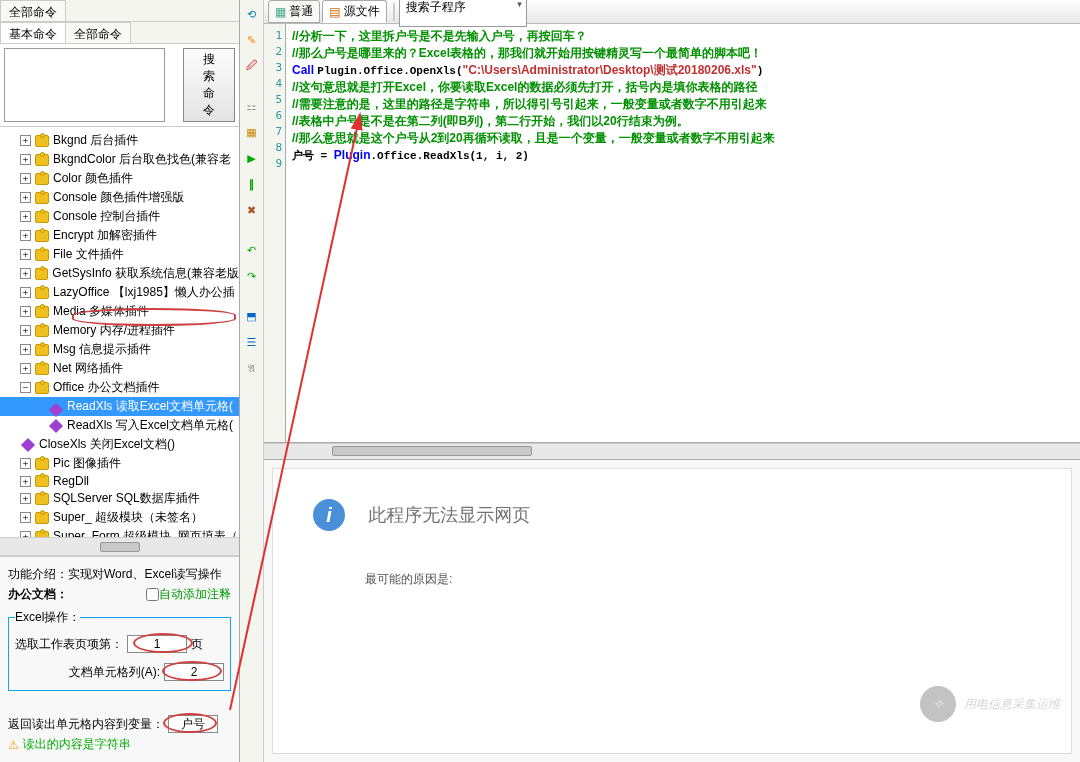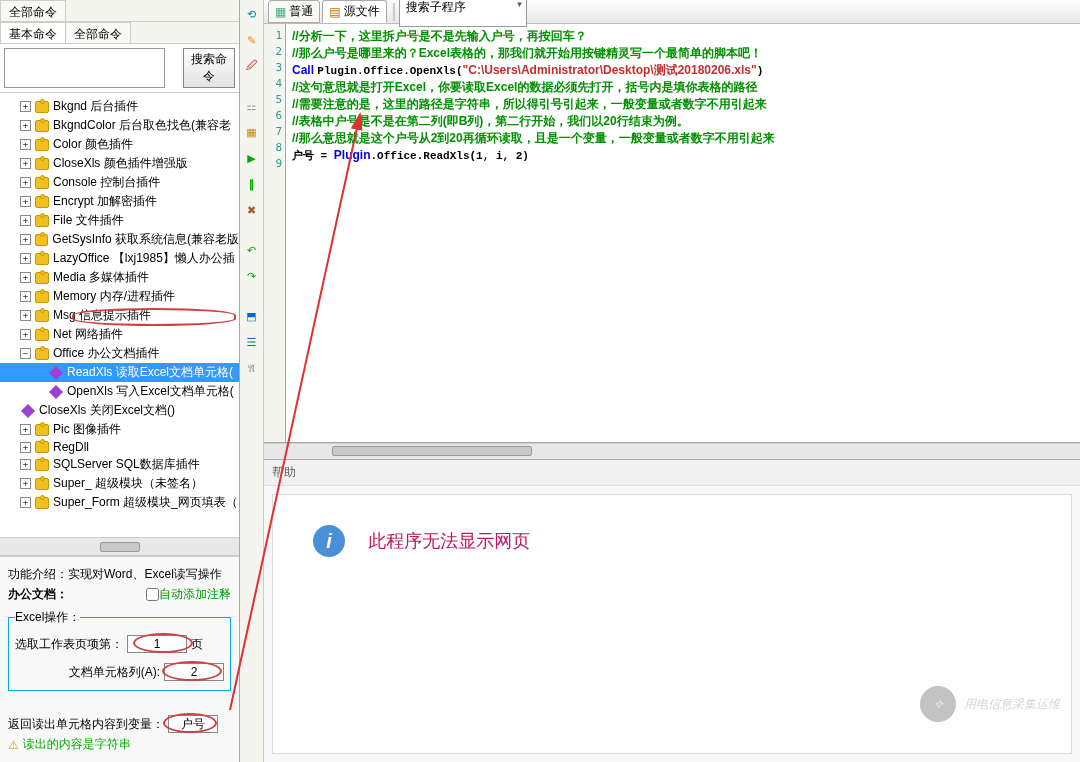--- a/index.html
+++ b/index.html
@@ -4,21 +4,21 @@
 <style>
 * { margin:0; padding:0; box-sizing:border-box; font-family:"Microsoft YaHei","SimSun",sans-serif; font-size:12px; }
 body { background:#f0f0f0; width:1080px; height:762px; overflow:hidden; position:relative; }
 .container { display:flex; height:100%; }
 .left-panel { width:240px; background:#fff; border-right:1px solid #aaa; display:flex; flex-direction:column; }
 .tab-row { display:flex; border-bottom:1px solid #ccc; background:#f5f5f0; height:22px; }
 .tab { padding:3px 8px; border:1px solid #ccc; background:#f8f8f5; cursor:pointer; border-bottom:none; margin-right:-1px;}
 .tab.active { background:#fff; }
 .search-bar { display:flex; padding:4px; border-bottom:1px solid #ccc; }
 .search-bar input { flex:1; border:1px solid #999; padding:2px; }
-.search-bar button { border:1px solid #888; background:linear-gradient(#fdfdfd,#e3e3e3); padding:2px 4px; margin-left:18px; cursor:pointer; }
+.search-bar button { border:1px solid #888; background:linear-gradient(#fdfdfd,#e3e3e3); padding:2px 16px; margin-left:18px; cursor:pointer; }
 .tree { flex:1; overflow:auto; padding:4px 0; background:#fff; }
 .tree-item { display:flex; align-items:center; padding:1px 0 1px 6px; cursor:pointer; white-space:nowrap; }
 .expander { width:11px; height:11px; border:1px solid #888; display:inline-flex; align-items:center; justify-content:center; font-size:9px; margin-right:4px; color:#333; font-family:monospace; line-height:1;}
 .icon-puzzle { display:inline-block; width:14px; height:12px; background:#f0c020; border:1px solid #c89800; border-radius:2px; margin-right:4px; position:relative;}
 .icon-puzzle::after{content:"";position:absolute;width:3px;height:3px;background:#f0c020;border:1px solid #c89800;border-radius:50%;top:-3px;left:4px;}
 .icon-diamond { display:inline-block; width:10px; height:10px; background:#a040d0; transform:rotate(45deg); margin:0 6px 0 2px; }
 .selected { background:#3399ff; color:#fff; }
 .selected-ring{border:2px solid #d04040;border-radius:50%/40%;position:absolute;pointer-events:none;}
 .hscroll{height:18px;background:#e8e8e8;border-top:1px solid #ccc;display:flex;align-items:center;justify-content:center;}
 .hscroll-thumb{height:10px;background:#c8c8c8;border:1px solid #999;border-radius:2px;}
@@ -42,21 +42,21 @@
 .code-area{flex:0.58;display:flex;overflow:hidden;border-bottom:1px solid #aaa;position:relative;}
 .gutter{width:22px;background:#f5f5f0;border-right:1px solid #aaa;text-align:right;padding:4px 3px 0 0;color:#2a9a9a;font-family:Consolas,monospace;font-size:11px;line-height:16px;}
 .code{flex:1;padding:4px 6px;font-family:Consolas,"Courier New",monospace;font-size:11px;line-height:16px;color:#000;white-space:pre;overflow:auto;font-weight:bold;}
 .c-green{color:#009000;}
 .c-blue{color:#0000ff;}
 .c-red{color:#c03030;}
 .help-panel{flex:0.42;border-top:1px solid #aaa;background:#f8f8f8;display:flex;flex-direction:column;}
 .help-header{padding:4px 8px;color:#666;background:#f0f0f0;border-bottom:1px solid #ddd;}
 .help-body{flex:1;background:#fff;padding:30px 40px;border:1px solid #ddd;margin:8px;}
 .help-body .info-icon{display:inline-block;width:32px;height:32px;border-radius:50%;background:#4a90d9;color:#fff;text-align:center;line-height:32px;font-size:20px;font-weight:bold;font-style:italic;margin-right:20px;vertical-align:middle;}
-.help-body h2{display:inline-block;color:#be185d;font-size:18px;font-weight:normal;vertical-align:middle;}
+.help-body h2{display:inline-block;color:#737373;font-size:18px;font-weight:normal;vertical-align:middle;}
 .help-body .sub{margin-top:40px;margin-left:52px;color:#555;}
 .watermark{position:absolute;right:20px;bottom:40px;color:#aaa;font-size:22px;font-style:italic;font-family:"SimSun";opacity:0.5;display:flex;align-items:center;}
 .watermark .wm-icon{width:36px;height:36px;border-radius:50%;background:#888;margin-right:8px;display:flex;align-items:center;justify-content:center;color:#ddd;font-size:14px;}
 .red-arrow{position:absolute;pointer-events:none;z-index:50;}
 .red-arrow svg{overflow:visible;}
 select{border:1px solid #888;padding:1px;}
 </style>
 </head>
 <body>
 
@@ -86,21 +86,21 @@
             <span>BkgndColor 后台取色找色(兼容老</span>
           </div>
           <div class="tree-item" style="padding-left: 20px;">
             <span class="expander">+</span>
             <span class="icon-puzzle"></span>
             <span>Color 颜色插件</span>
           </div>
           <div class="tree-item" style="padding-left: 20px;">
             <span class="expander">+</span>
             <span class="icon-puzzle"></span>
-            <span>CloseXls 颜色插件增强版</span>
+            <span>Console 颜色插件增强版</span>
           </div>
           <div class="tree-item" style="padding-left: 20px;">
             <span class="expander">+</span>
             <span class="icon-puzzle"></span>
             <span>Console 控制台插件</span>
           </div>
           <div class="tree-item" style="padding-left: 20px;">
             <span class="expander">+</span>
             <span class="icon-puzzle"></span>
             <span>Encrypt 加解密插件</span>
@@ -138,29 +138,29 @@
           <div class="tree-item" style="padding-left: 20px;">
             <span class="expander">+</span>
             <span class="icon-puzzle"></span>
             <span>Net 网络插件</span>
           </div>
           <div class="tree-item" style="padding-left: 20px;">
             <span class="expander">−</span>
             <span class="icon-puzzle"></span>
             <span>Office 办公文档插件</span>
           </div>
-          <div class="tree-item selected" style="padding-left: 34px;">
+          <div class="tree-item selected" style="padding-left: 34px; align-items: flex-end;">
             <span style="display:inline-block;width:15px"></span>
             <span class="icon-diamond"></span>
             <span>ReadXls 读取Excel文档单元格(</span>
           </div>
           <div class="tree-item" style="padding-left: 34px;">
             <span style="display:inline-block;width:15px"></span>
             <span class="icon-diamond"></span>
-            <span>OpenXls 写入Excel文档单元格(</span>
+            <span>ReadXls 写入Excel文档单元格(</span>
           </div>
           <div class="tree-item" style="">
             <span style="display:inline-block;width:15px"></span>
             <span class="icon-diamond"></span>
             <span>CloseXls 关闭Excel文档()</span>
           </div>
           <div class="tree-item" style="padding-left: 20px;">
             <span class="expander">+</span>
             <span class="icon-puzzle"></span>
             <span>Pic 图像插件</span>
@@ -269,24 +269,24 @@
 <span class="c-green">//需要注意的是，这里的路径是字符串，所以得引号引起来，一般变量或者数字不用引起来</span>
 <span class="c-green">//表格中户号是不是在第二列(即B列)，第二行开始，我们以20行结束为例。</span>
 <span class="c-green">//那么意思就是这个户号从2到20再循环读取，且是一个变量，一般变量或者数字不用引起来</span>
 户号 = <span class="c-blue">Plugin</span>.Office.ReadXls(1, i, 2)
 </div>
     </div>
     <div class="hscroll" style="height:16px">
         <div class="hscroll-thumb" style="width:200px;margin-left:-480px"></div>
       </div>
     <div class="help-panel">
-      <div class="help-header">帮助</div>
       <div class="help-body">
         <span class="info-icon">i</span>
         <h2>此程序无法显示网页</h2>
+        <div class="sub">最可能的原因是:</div>
       </div>
     </div>
   </div>
 </div>
 
 <div class="watermark">
   <span class="wm-icon">✧</span>
   <span>用电信息采集运维</span>
 </div>
 

